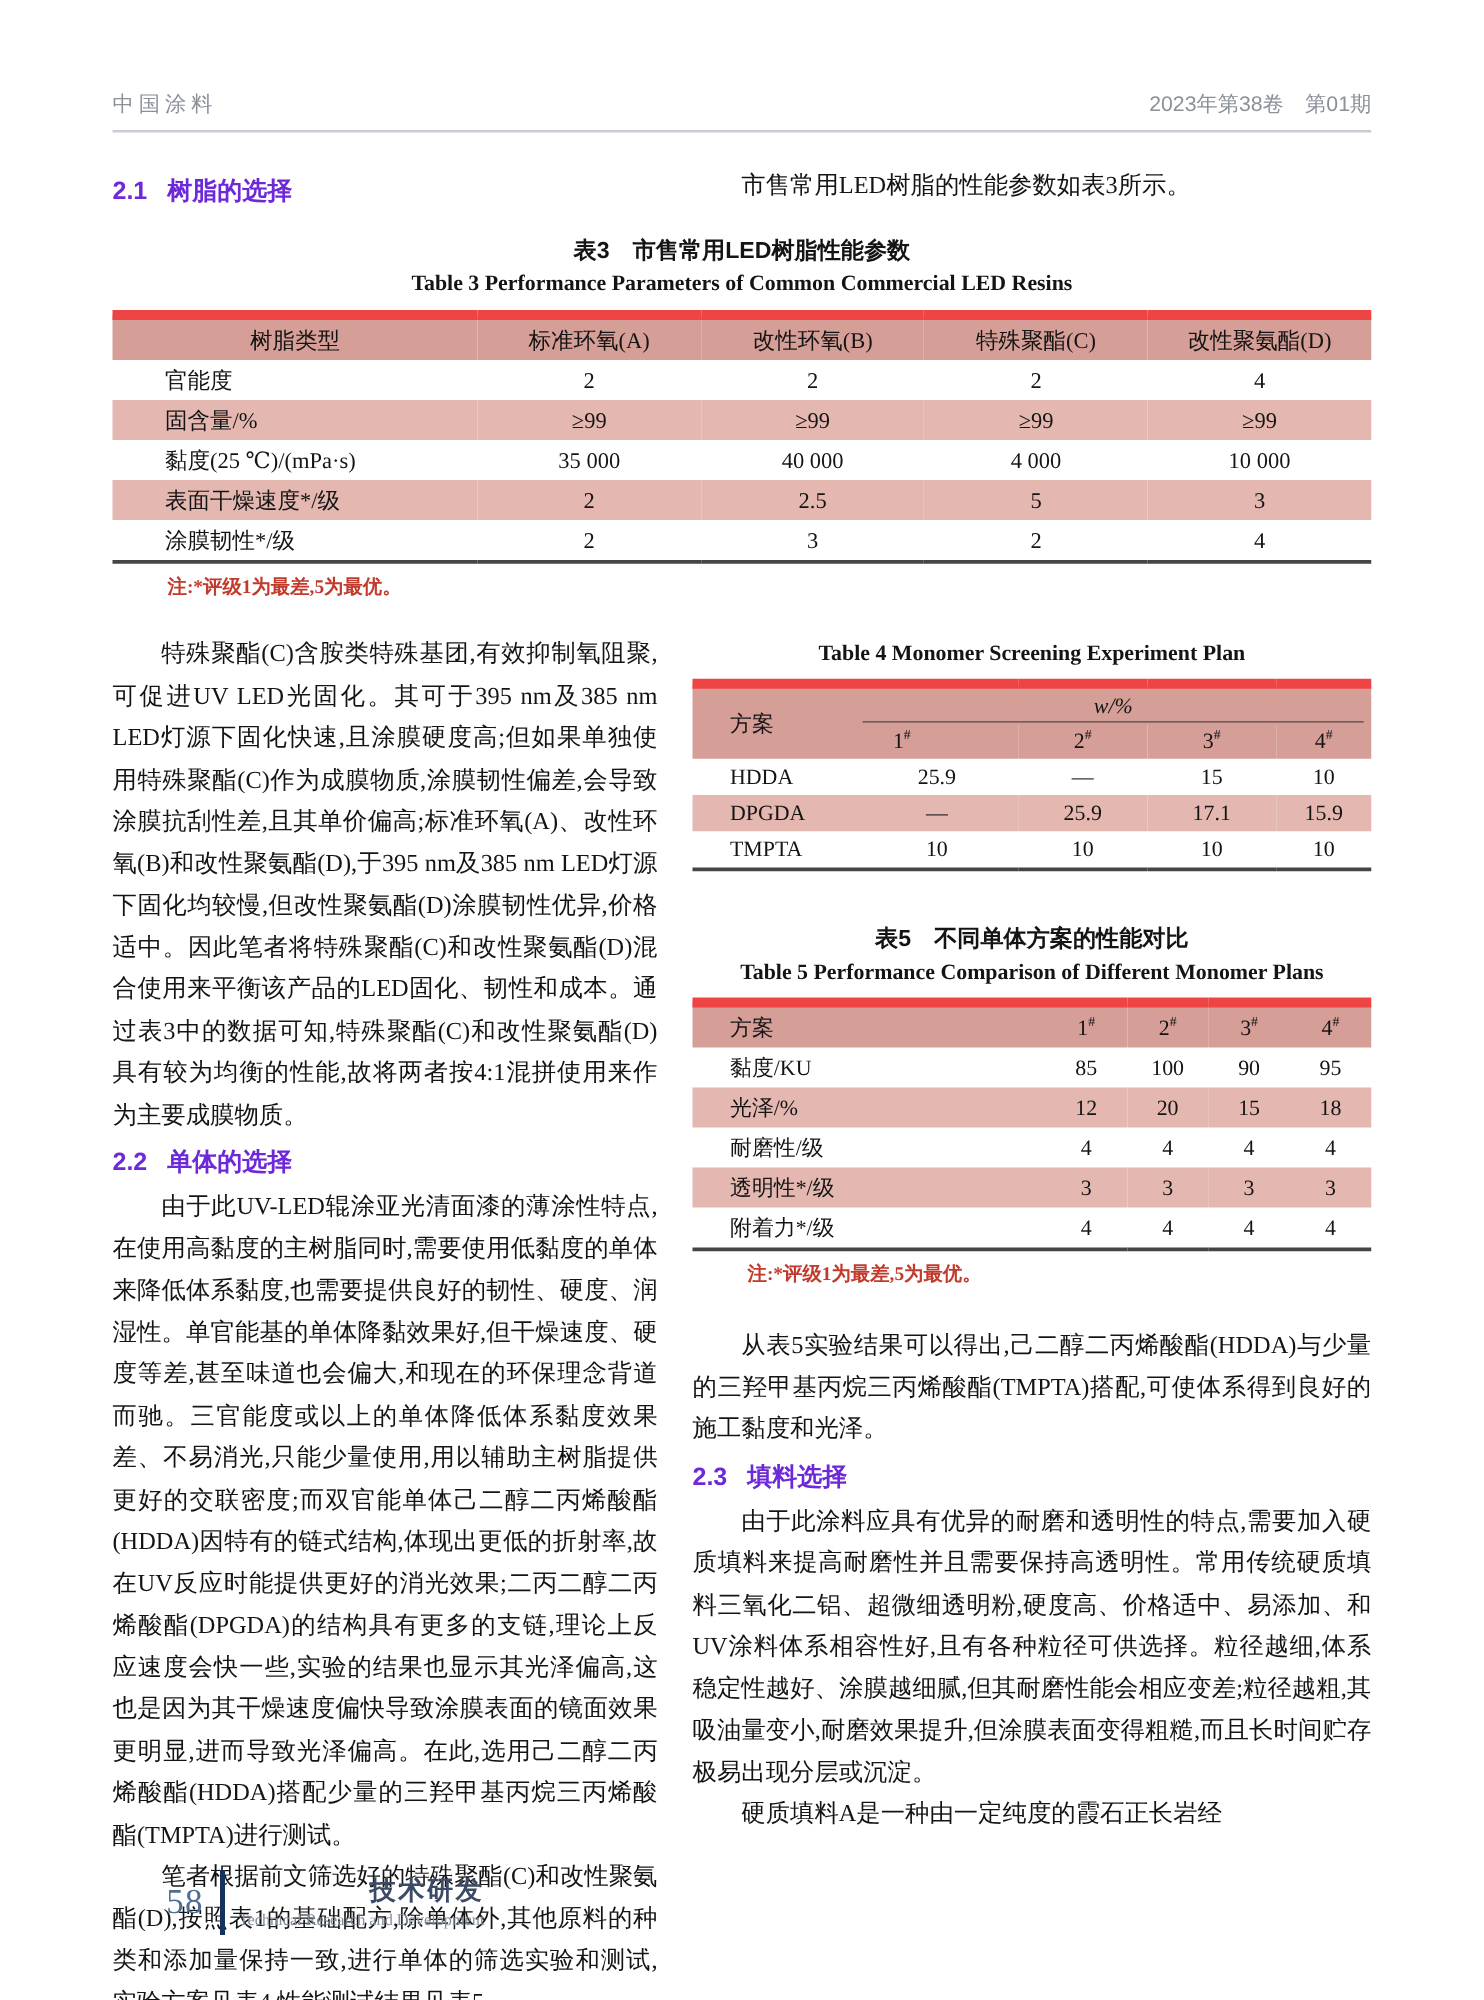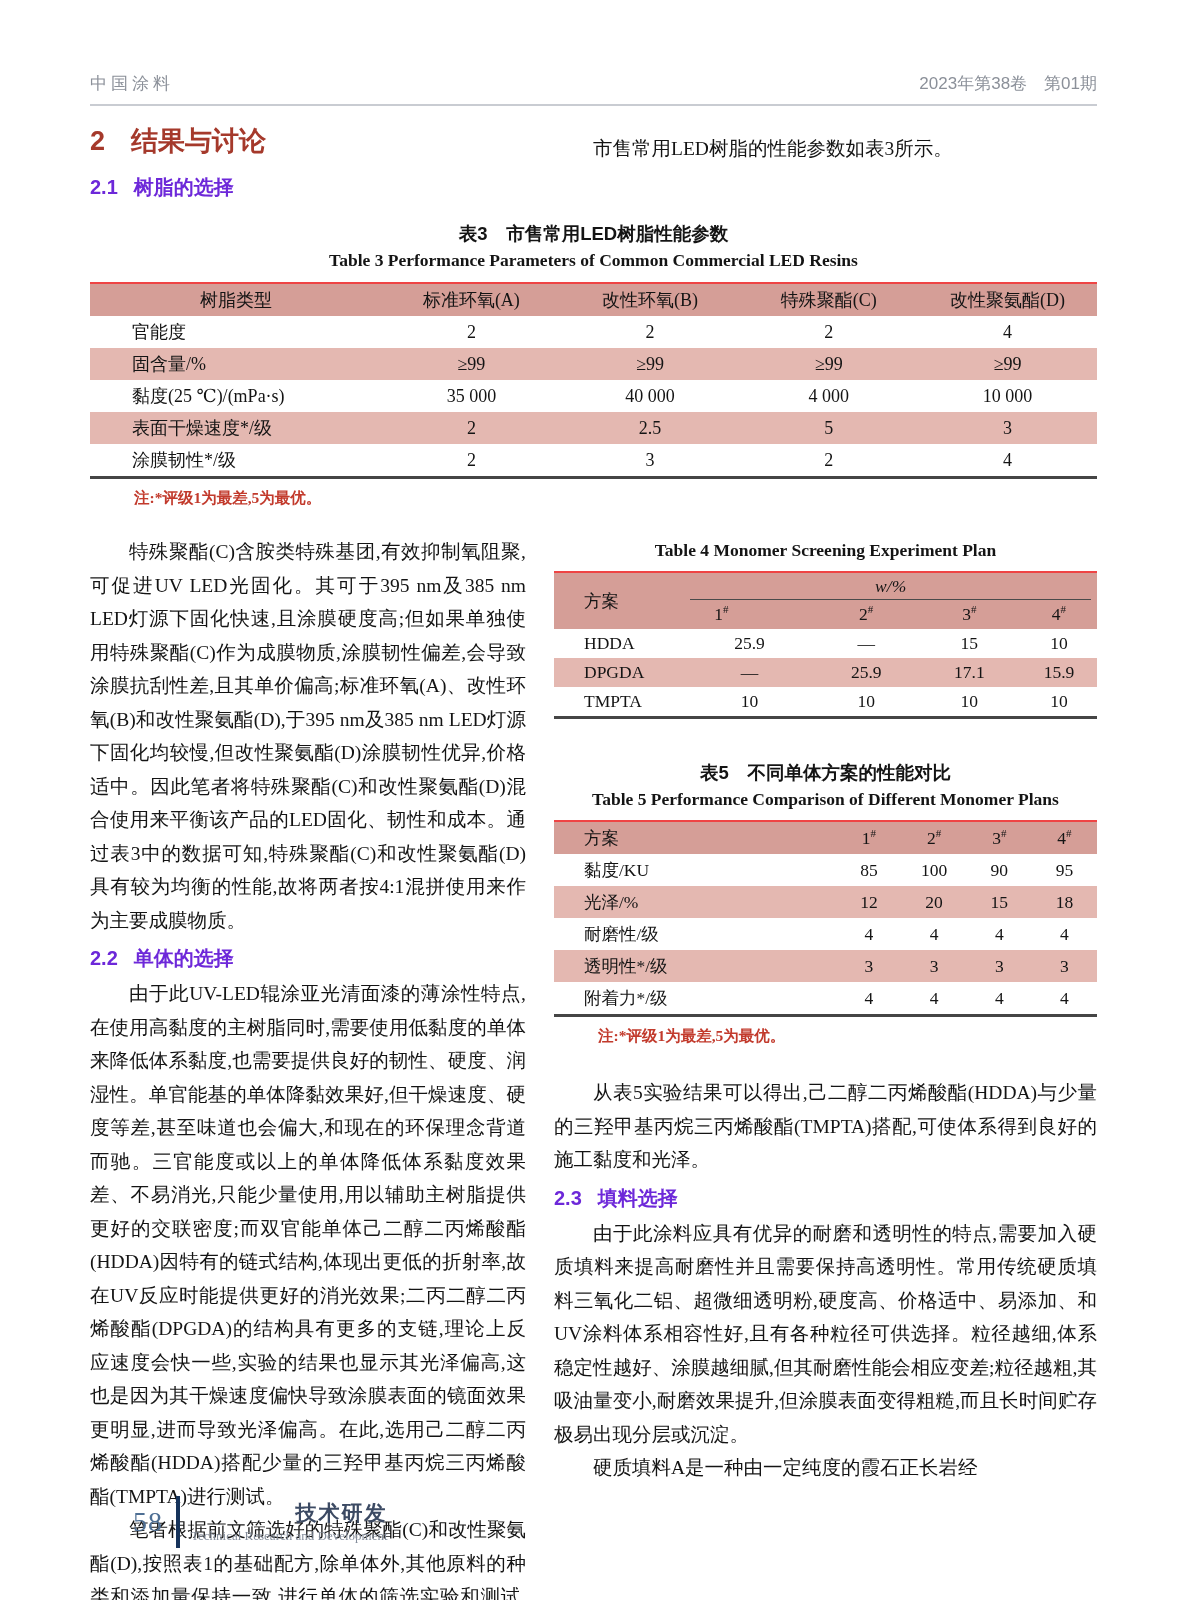--- a/index.html
+++ b/index.html
@@ -34,21 +34,21 @@
     text-indent:2em;margin:0;}
 
   
   .tbl-caption-cn{text-align:center;font-family:"Liberation Sans",sans-serif;
     font-weight:700;font-size:18.5px;line-height:24px;margin:0;}
   .tbl-caption-en{text-align:center;font-weight:700;font-size:17.5px;
     line-height:23px;margin:3px 0 0 0;}
 
   
   table{width:100%;border-collapse:collapse;
-    border-top:2px solid #ef4444;border-bottom:3px solid #454545;}
+    border-top:8px solid #ef4444;border-bottom:3px solid #454545;}
   th,td{font-weight:400;text-align:center;padding:4px 2px;}
   thead th{background:#d59e97;}
   tbody tr:nth-child(even) td{background:#e4b8b1;}
   sup{font-size:11px;line-height:0;}
 
   
   .t3{margin-top:10px;font-size:18px;}
   .t3 th,.t3 td{height:21px;}
   .t3 th:first-child{width:29%;}
   .t3 th:not(:first-child),.t3 td:not(:first-child){width:17.75%;}
@@ -96,21 +96,20 @@
 <div class="page">
 
   <div class="pageheader">
     <span class="journal-name">中国涂料</span>
     <span>2023年第38卷　第01期</span>
   </div>
   <hr class="header-rule">
 
   <div class="top-row">
     <div class="top-left">
-      <p class="h1"><span class="num">2</span><span>结果与讨论</span></p>
       <p class="h2"><span class="num">2.1</span><span>树脂的选择</span></p>
     </div>
     <div class="top-right">
       <p class="body-p">市售常用LED树脂的性能参数如表3所示。</p>
     </div>
   </div>
 
   <div class="t3-block" style="margin-top:22px;">
     <p class="tbl-caption-cn">表3　市售常用LED树脂性能参数</p>
     <p class="tbl-caption-en">Table 3 Performance Parameters of Common Commercial LED Resins</p>

